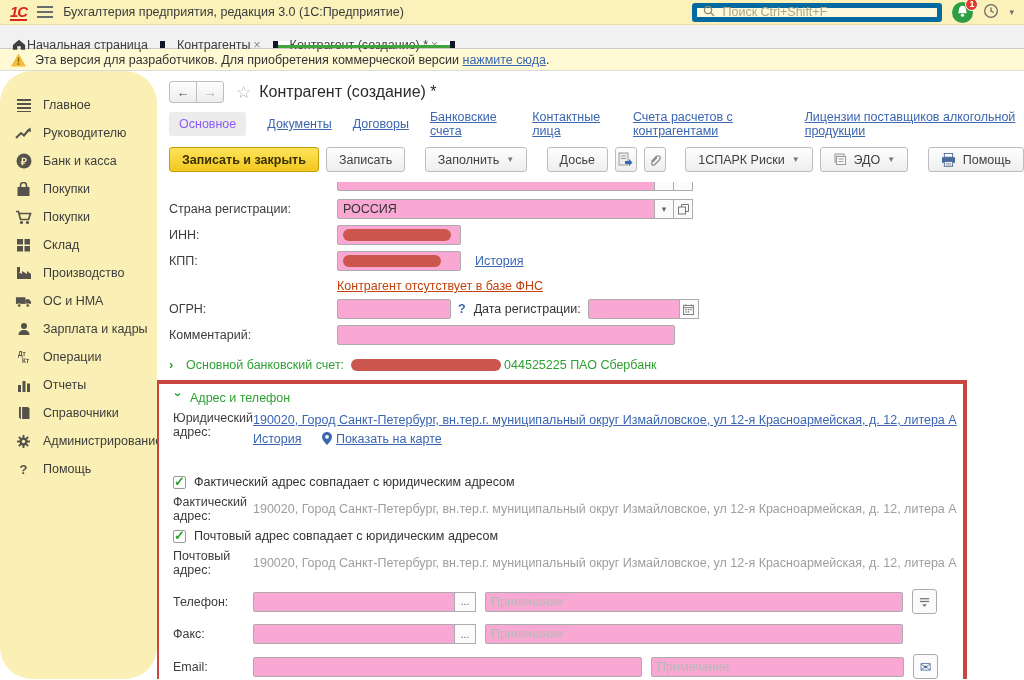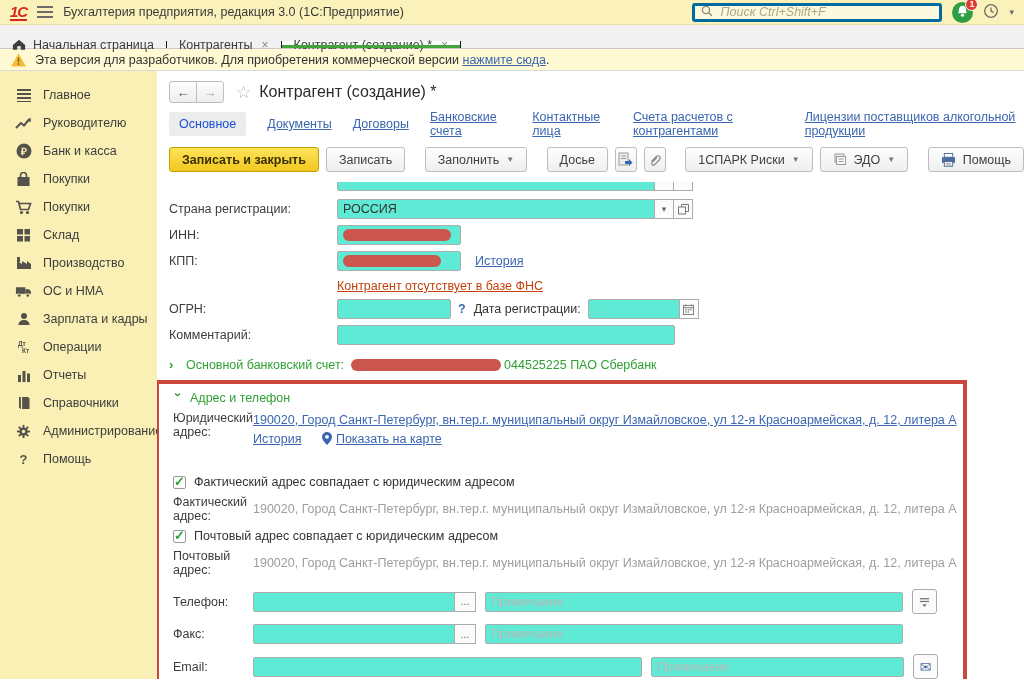--- a/index.html
+++ b/index.html
@@ -13,88 +13,88 @@
 
   
   .topbar { height:25px; background:#FBF2BB; border-bottom:1px solid #E6DEA8;
     display:flex; align-items:center; gap:10px; padding:0 10px; }
   .logo-1c { font-weight:bold; font-style:italic; font-size:15px; color:#D6281A;
     border-bottom:2px solid #D6281A; line-height:15px; letter-spacing:-1px; }
   .hamburger { display:flex; flex-direction:column; gap:3px; width:16px; cursor:pointer; }
   .hamburger i { height:2px; background:#6B6B6B; display:block; }
   .app-title { color:#3A3A3A; }
   .search-box { margin-left:auto; width:250px; height:19px; background:#FDF9DF;
-    border:3px solid #0369a1; border-radius:3px; display:flex; align-items:center;
-    gap:5px; padding:0 6px;font-style:italic; }
+    border:5px solid #0369a1; border-radius:3px; display:flex; align-items:center;
+    gap:5px; padding:0 6px; }
   .search-box input { border:none; background:transparent; outline:none; width:100%;
     font:inherit; color:#555; }
   .search-box input::placeholder { color:#ABA684; }
   .bell-wrap { position:relative; width:21px; height:21px; cursor:pointer; }
   .badge { position:absolute; top:-4px; right:-5px; min-width:13px; height:13px;
     background:#E23B2E; color:#fff; font-size:9px; font-weight:bold; border-radius:7px;
     display:flex; align-items:center; justify-content:center; padding:0 3px;
     border:1px solid #fff; }
   .caret { font-size:9px; color:#6B6B6B; }
 
   
   .tabbar { height:24px; background:#F1F1F1; border-bottom:1px solid #C9C9C9;
     display:flex; align-items:stretch; }
-  .wtab { display:flex; align-items:center; gap:7px; padding:0 12px;
-    border-right:1px solid #0f172a; color:#3C3C3C; cursor:pointer; position:relative;margin-top:16px; }
+  .wtab { display:flex; align-items:center; gap:1px; padding:0 12px;
+    border-right:5px solid #0f172a; color:#3C3C3C; cursor:pointer; position:relative;margin-top:16px; }
   .wtab .close { color:#8A8A8A; font-size:12px; margin-left:2px; }
   .wtab.active { background:#FCFCFC; }
   .wtab.active::after { content:""; position:absolute; left:0; right:0; bottom:0;
     height:3px; background:#3FA53C; }
 
   
   .banner { height:22px; background:#FFFAD3; border-bottom:1px solid #DADADA;
     display:flex; align-items:center; gap:9px; padding:0 11px; color:#333; }
   .banner a { color:#3B66B0; text-decoration:underline; }
 
   
   .layout { display:flex; height:608px; }
-  .sidebar { width:157px; flex:none; background:#FAF0B5; padding-top:10px; }
+  .sidebar { width:157px; flex:none; background:#FAF0B5; padding-top:20px;border-radius:32px; }
   .side-item { display:flex; align-items:center; gap:11px; padding:6px 4px 6px 15px;
     color:#3C3C3C; cursor:pointer; }
   .side-item .ic { width:17px; height:16px; flex:none; display:flex;
     align-items:center; justify-content:center; }
   .dtkt { font-size:6.5px; line-height:7px; color:#55524B; font-weight:bold; text-align:left; }
 
   .main { flex:1; background:#fff; padding:6px 0 0 12px; position:relative; overflow:hidden; }
 
   
   .hdr { display:flex; align-items:center; gap:8px; margin:4px 0 7px; }
   .nav-btn { width:28px; height:22px; border:1px solid #BDBDBD; border-radius:3px;
     background:linear-gradient(#FEFEFE,#EDEDED); display:flex; align-items:center;
     justify-content:center; font-size:13px; cursor:pointer; }
   .nav-btn.back { color:#4A4A4A; border-top-right-radius:0; border-bottom-right-radius:0; }
   .nav-btn.fwd  { color:#A8A8A8; margin-left:-9px; border-top-left-radius:0; border-bottom-left-radius:0; }
   .star { color:#B5B5B5; font-size:17px; margin-left:4px; cursor:pointer; }
   .page-title { font-size:16px; color:#2B2B2B; }
 
   
   .pagenav { display:flex; align-items:center; gap:21px; margin:0 0 9px; }
-  .pagenav .tab-active { background:#ECECEC; border-radius:3px; padding:5px 10px; color:#1d4ed8; }
+  .pagenav .tab-active { background:#ECECEC; border-radius:3px; padding:5px 10px; color:#8b5cf6; }
   .pagenav a { color:#3B66B0; text-decoration:underline; }
 
   
   .toolbar { display:flex; align-items:center; gap:7px; margin-bottom:10px; }
   .btn { height:25px; padding:0 12px; border:1px solid #BDBDBD; border-radius:3px;
     background:linear-gradient(#FEFEFE,#EEEEEE); color:#3F3F3F; display:inline-flex;
     align-items:center; gap:7px; font-size:12.5px; cursor:pointer; white-space:nowrap; }
   .btn.primary { background:linear-gradient(#FDE35A,#F3C81F); border-color:#C2A005;
     font-weight:bold; color:#3A3000; }
   .btn .dd { font-size:8px; color:#777; }
   .btn.icon-only { width:31px; padding:0; justify-content:center; }
   .tb-gap { width:8px; }
 
   
   .frow { display:flex; align-items:center; margin:6px 0; }
   .flabel { width:168px; flex:none; color:#3C3C3C; }
-  .field { height:20px; border:1px solid #ACACAC; border-radius:2px; background:#5eead4;
+  .field { height:20px; border:1px solid #ACACAC; border-radius:2px; background:#f9a8d4;
     font:inherit; color:#333; padding:0 5px; }
   .field::placeholder { color:#B8B8B8; }
   .sqbtn { width:20px; height:20px; border:1px solid #ACACAC; background:#FBFBFB;
     margin-left:-1px; display:flex; align-items:center; justify-content:center;
     color:#666; font-size:9px; cursor:pointer; flex:none; }
   .redact { height:12px; border-radius:6px; background:#CB564D; display:inline-block; }
   .link { color:#3B66B0; text-decoration:underline; }
   .red-link { color:#c2410c; text-decoration:underline; }
   .green { color:#2FA133; }
   .chev { color:#2FA133; font-weight:bold; display:inline-block; font-size:13px; width:10px; }

